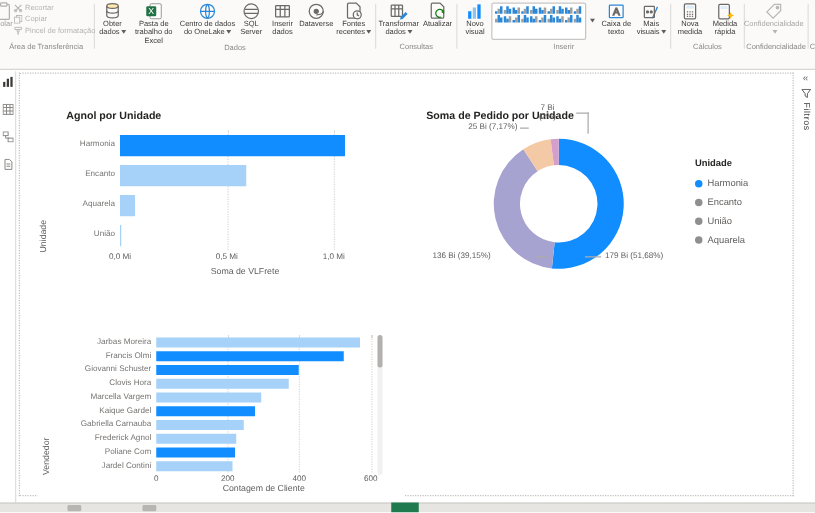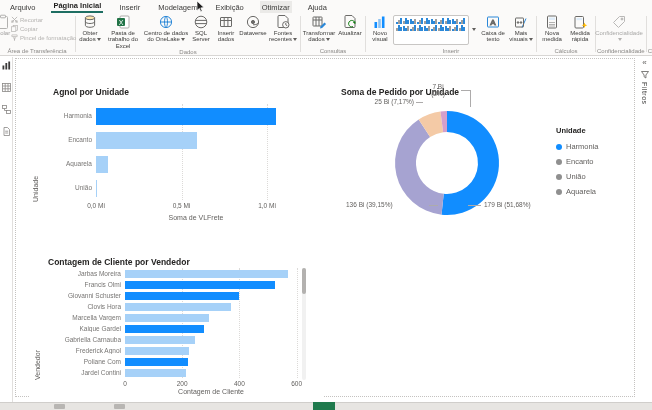--- a/index.html
+++ b/index.html
@@ -65,32 +65,20 @@
   .taskbar{position:absolute;left:0;right:0;bottom:0;height:8px;background:#e7e5e2;border-top:1px solid #d0cecb;}
   .tbicon{position:absolute;bottom:1px;width:11px;height:5px;background:#b8b6b3;border-radius:1px;cursor:pointer;}
   .tbexcel{position:absolute;bottom:0;width:22px;height:8px;background:#1f7a4d;cursor:pointer;}
 </style>
 </head>
 <body>
 
 <div class="app">
 
   <div class="ribbon">
-    <div class="tabrow">
-      <span class="tab">Arquivo</span>
-      <span class="tab active">Página Inicial</span>
-      <span class="tab">Inserir</span>
-      <span class="tab">Modelagem</span>
-      <span class="tab">Exibição</span>
-      <span class="tab hovered">Otimizar</span>
-      <span class="tab">Ajuda</span>
-      <svg class="cursor" width="9" height="12" viewBox="0 0 9 12">
-          <path d="M1,0 L1,9.5 L3.4,7.4 L4.8,10.8 L6.2,10.1 L4.8,6.9 L8,6.6 Z" fill="#1d1d1d" stroke="#fff" stroke-width="0.7"></path>
-        </svg>
-    </div>
 
     <div class="rbody">
 
       <div class="rgroup" style="width:74px">
         <div class="rbtns">
           <div class="rbtn w22 paste">
             <svg class="ic" width="16" height="16" viewBox="0 0 16 16">
                 <rect x="3.5" y="2.5" width="9" height="12" rx="1"></rect>
                 <rect x="5.5" y="1.2" width="5" height="2.6" rx="0.5" fill="#fbfaf9"></rect>
               </svg>
@@ -475,21 +463,20 @@
               <span>União</span>
             </div>
           <div class="litem">
               <span class="ldot" id="ld3" style="background: rgb(143, 143, 143);"></span>
               <span>Aquarela</span>
             </div>
         </div>
       </div>
 
       <div class="card" id="card3" style="left:16px;top:195px;width:294px;height:148px">
-        <div class="vtitle" style="left:18px;top:5px">Contagem de Cliente por Vendedor</div>
         <div class="ylab" style="left:4px;top:20px;height:108px">Vendedor</div>
         <div id="plot3" style="position:absolute;inset:0">
             <div class="tick" style="left: 79px; top: 128px; width: 32px;">0</div>
             <div class="grid" style="left: 152.2px; top: 16px; height: 110px;"></div>
             <div class="tick" style="left: 136.2px; top: 128px; width: 32px;">200</div>
             <div class="grid" style="left: 209.4px; top: 16px; height: 110px;"></div>
             <div class="tick" style="left: 193.4px; top: 128px; width: 32px;">400</div>
             <div class="grid" style="left: 266.6px; top: 16px; height: 110px;"></div>
             <div class="tick" style="left: 250.6px; top: 128px; width: 32px;">600</div>
             <div class="catlab" style="left: 3px; width: 88px; top: 17.5px;">Jarbas Moreira</div>

